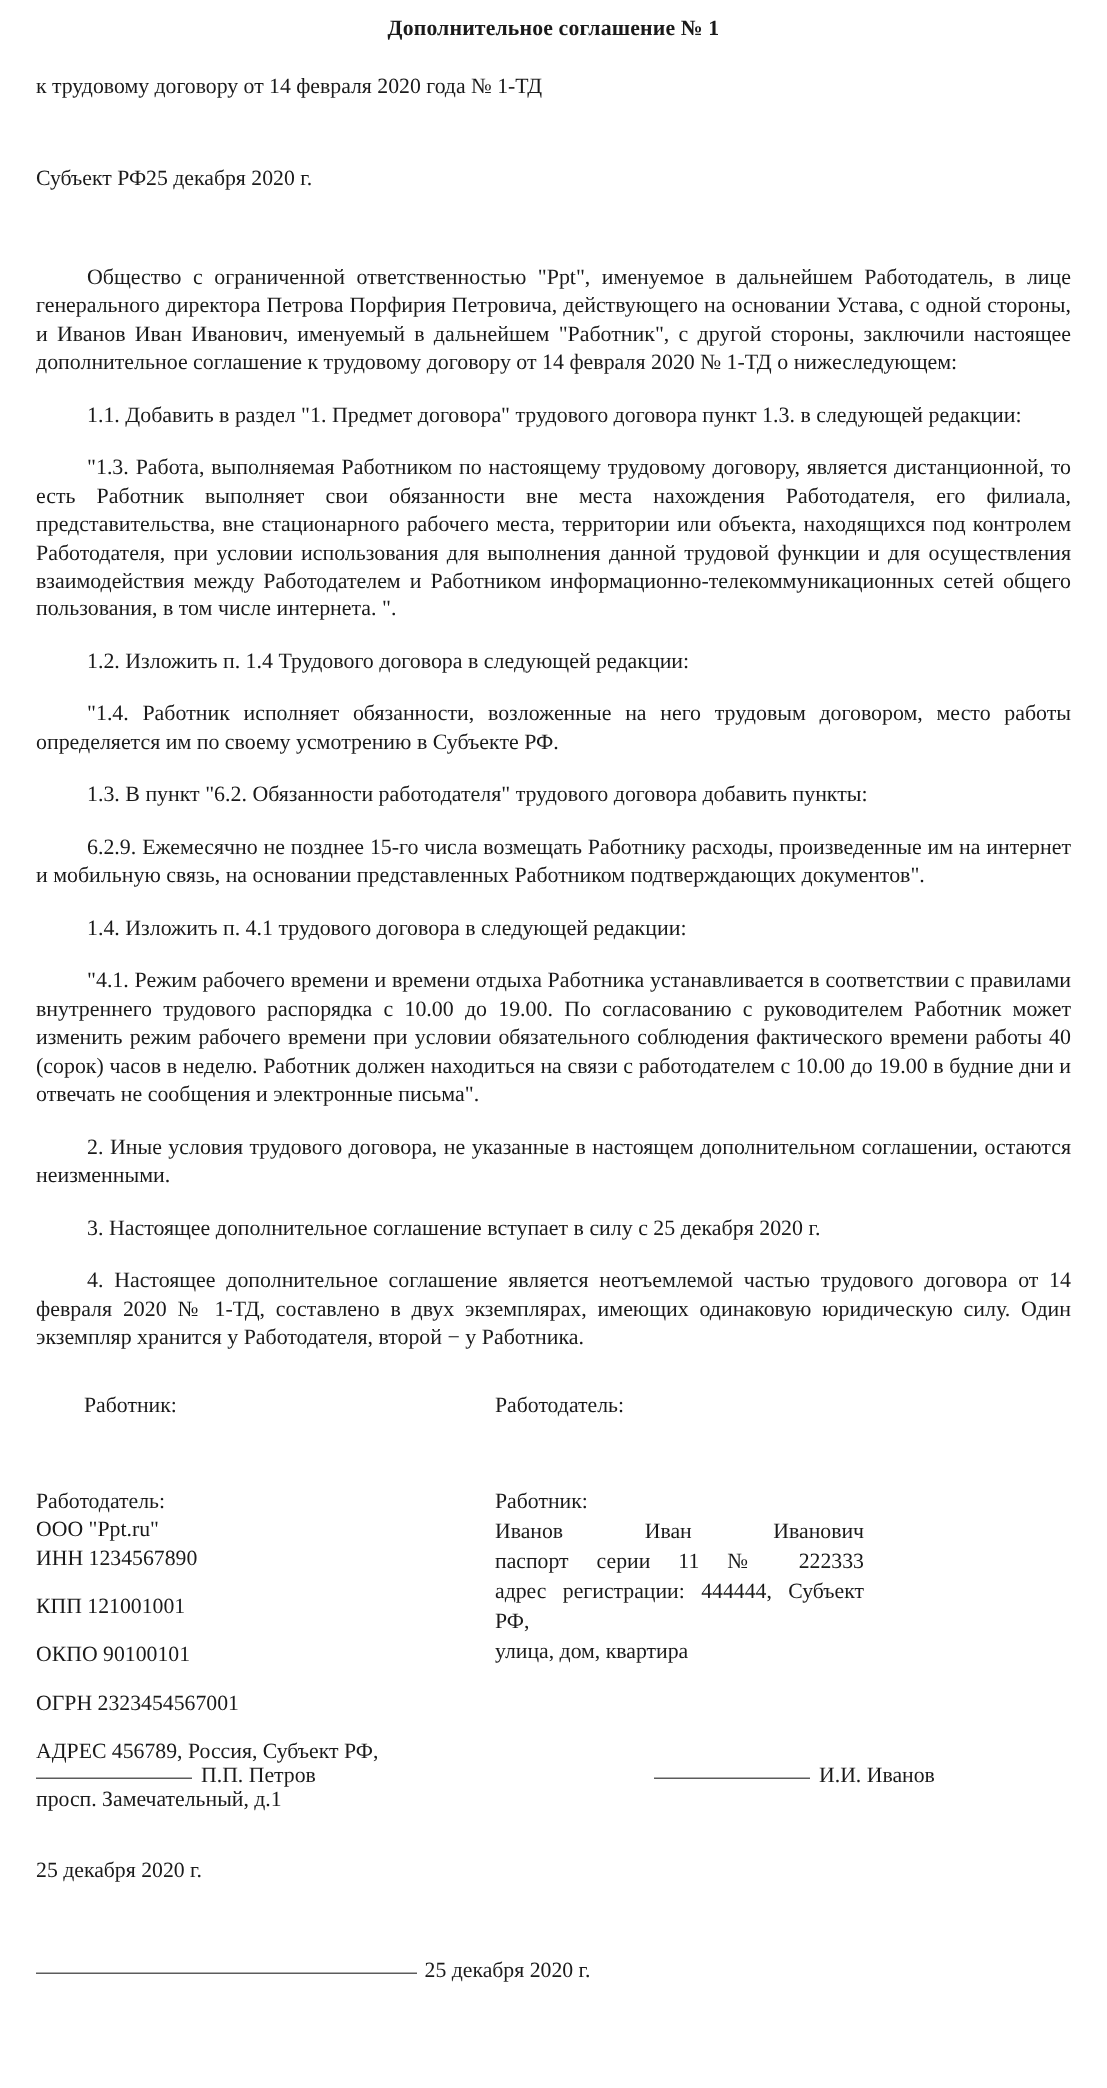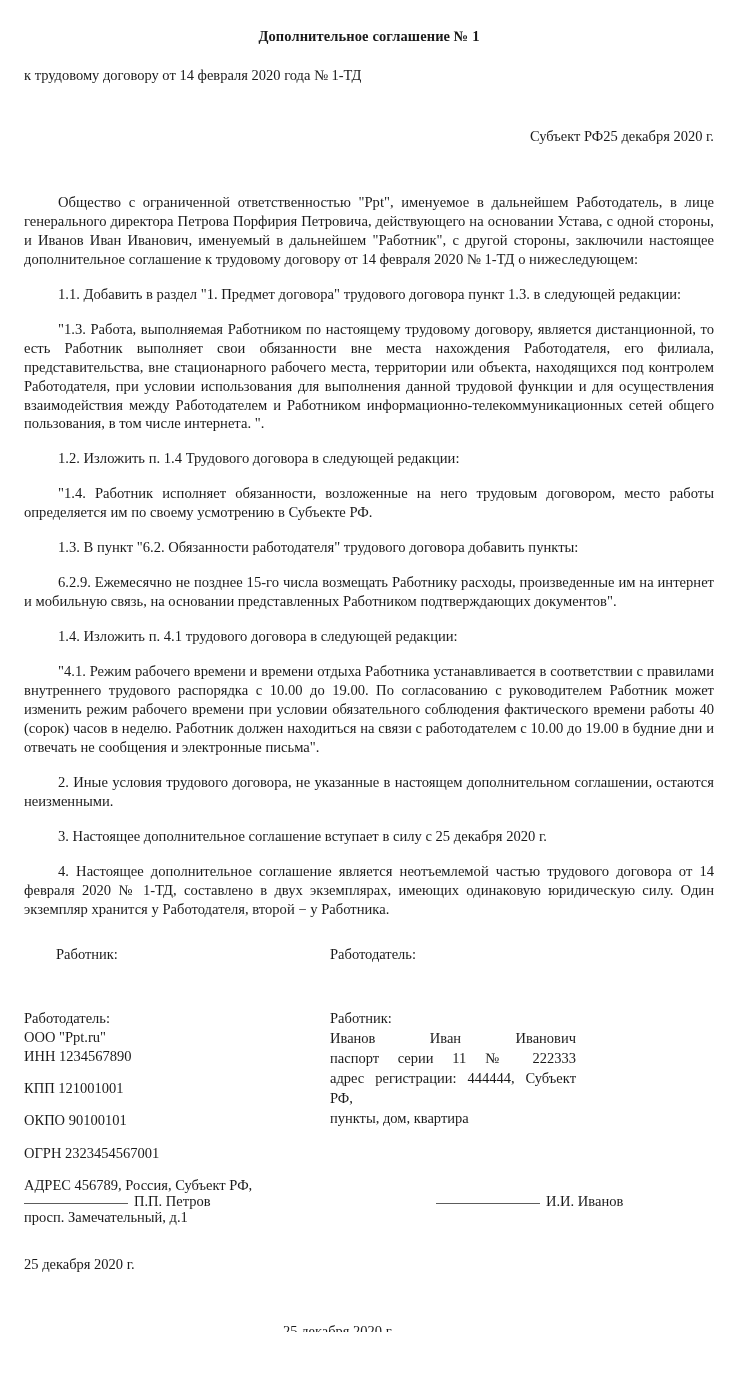--- a/index.html
+++ b/index.html
@@ -13,40 +13,40 @@
     color: #1a1a1a;
     -webkit-font-smoothing: antialiased;
   }
   .page {
     position: relative;
     width: 738px;
     height: 1332px;
     margin: 0 auto;
     background: #ffffff;
     box-sizing: border-box;
-    padding: 17px 24px;
+    padding: 0 24px;
     overflow: hidden;
   }
   .doc-title {
     text-align: center;
     font-weight: bold;
     font-size: 14.5px;
     line-height: 1.2;
     margin: 11px 0 0 0;
     letter-spacing: .1px;
   }
   .doc-subtitle {
     text-align: left;
     font-size: 14.5px;
     line-height: 1.2;
     margin: 22px 0 0 0;
   }
   .meta-row {
     display: flex;
-    justify-content: flex-end;
+    justify-content: flex-start;
     align-items: baseline;
     margin-top: 43px;
     font-size: 14.5px;
   }
   .meta-left { text-align: left; }
   .meta-right { text-align: right; }
 
   .body-block {
     margin-top: 48px;
   }
@@ -183,21 +183,21 @@
       <p class="line gap">ОКПО 90100101</p>
       <p class="line gap">ОГРН 2323454567001</p>
       <p class="line gap">АДРЕС 456789, Россия, Субъект РФ,</p>
       <p class="line gap">просп. Замечательный, д.1</p>
     </div>
     <div class="col-right">
       <p class="line">Работник:</p>
       <p class="jline">Иванов Иван Иванович</p>
       <p class="jline">паспорт серии 11 № 222333</p>
       <p class="jline">адрес регистрации: 444444, Субъект РФ,</p>
-      <p class="jline last">пункты, дом, квартира</p>
+      <p class="jline last">улица, дом, квартира</p>
     </div>
   </div>
 
   <div class="sig-lines">
     <div class="slot slot-a">
       <span class="rule"></span><span>П.П. Петров</span>
     </div>
     <div class="slot slot-b">
       <span class="rule"></span><span>И.И. Иванов</span>
     </div>

